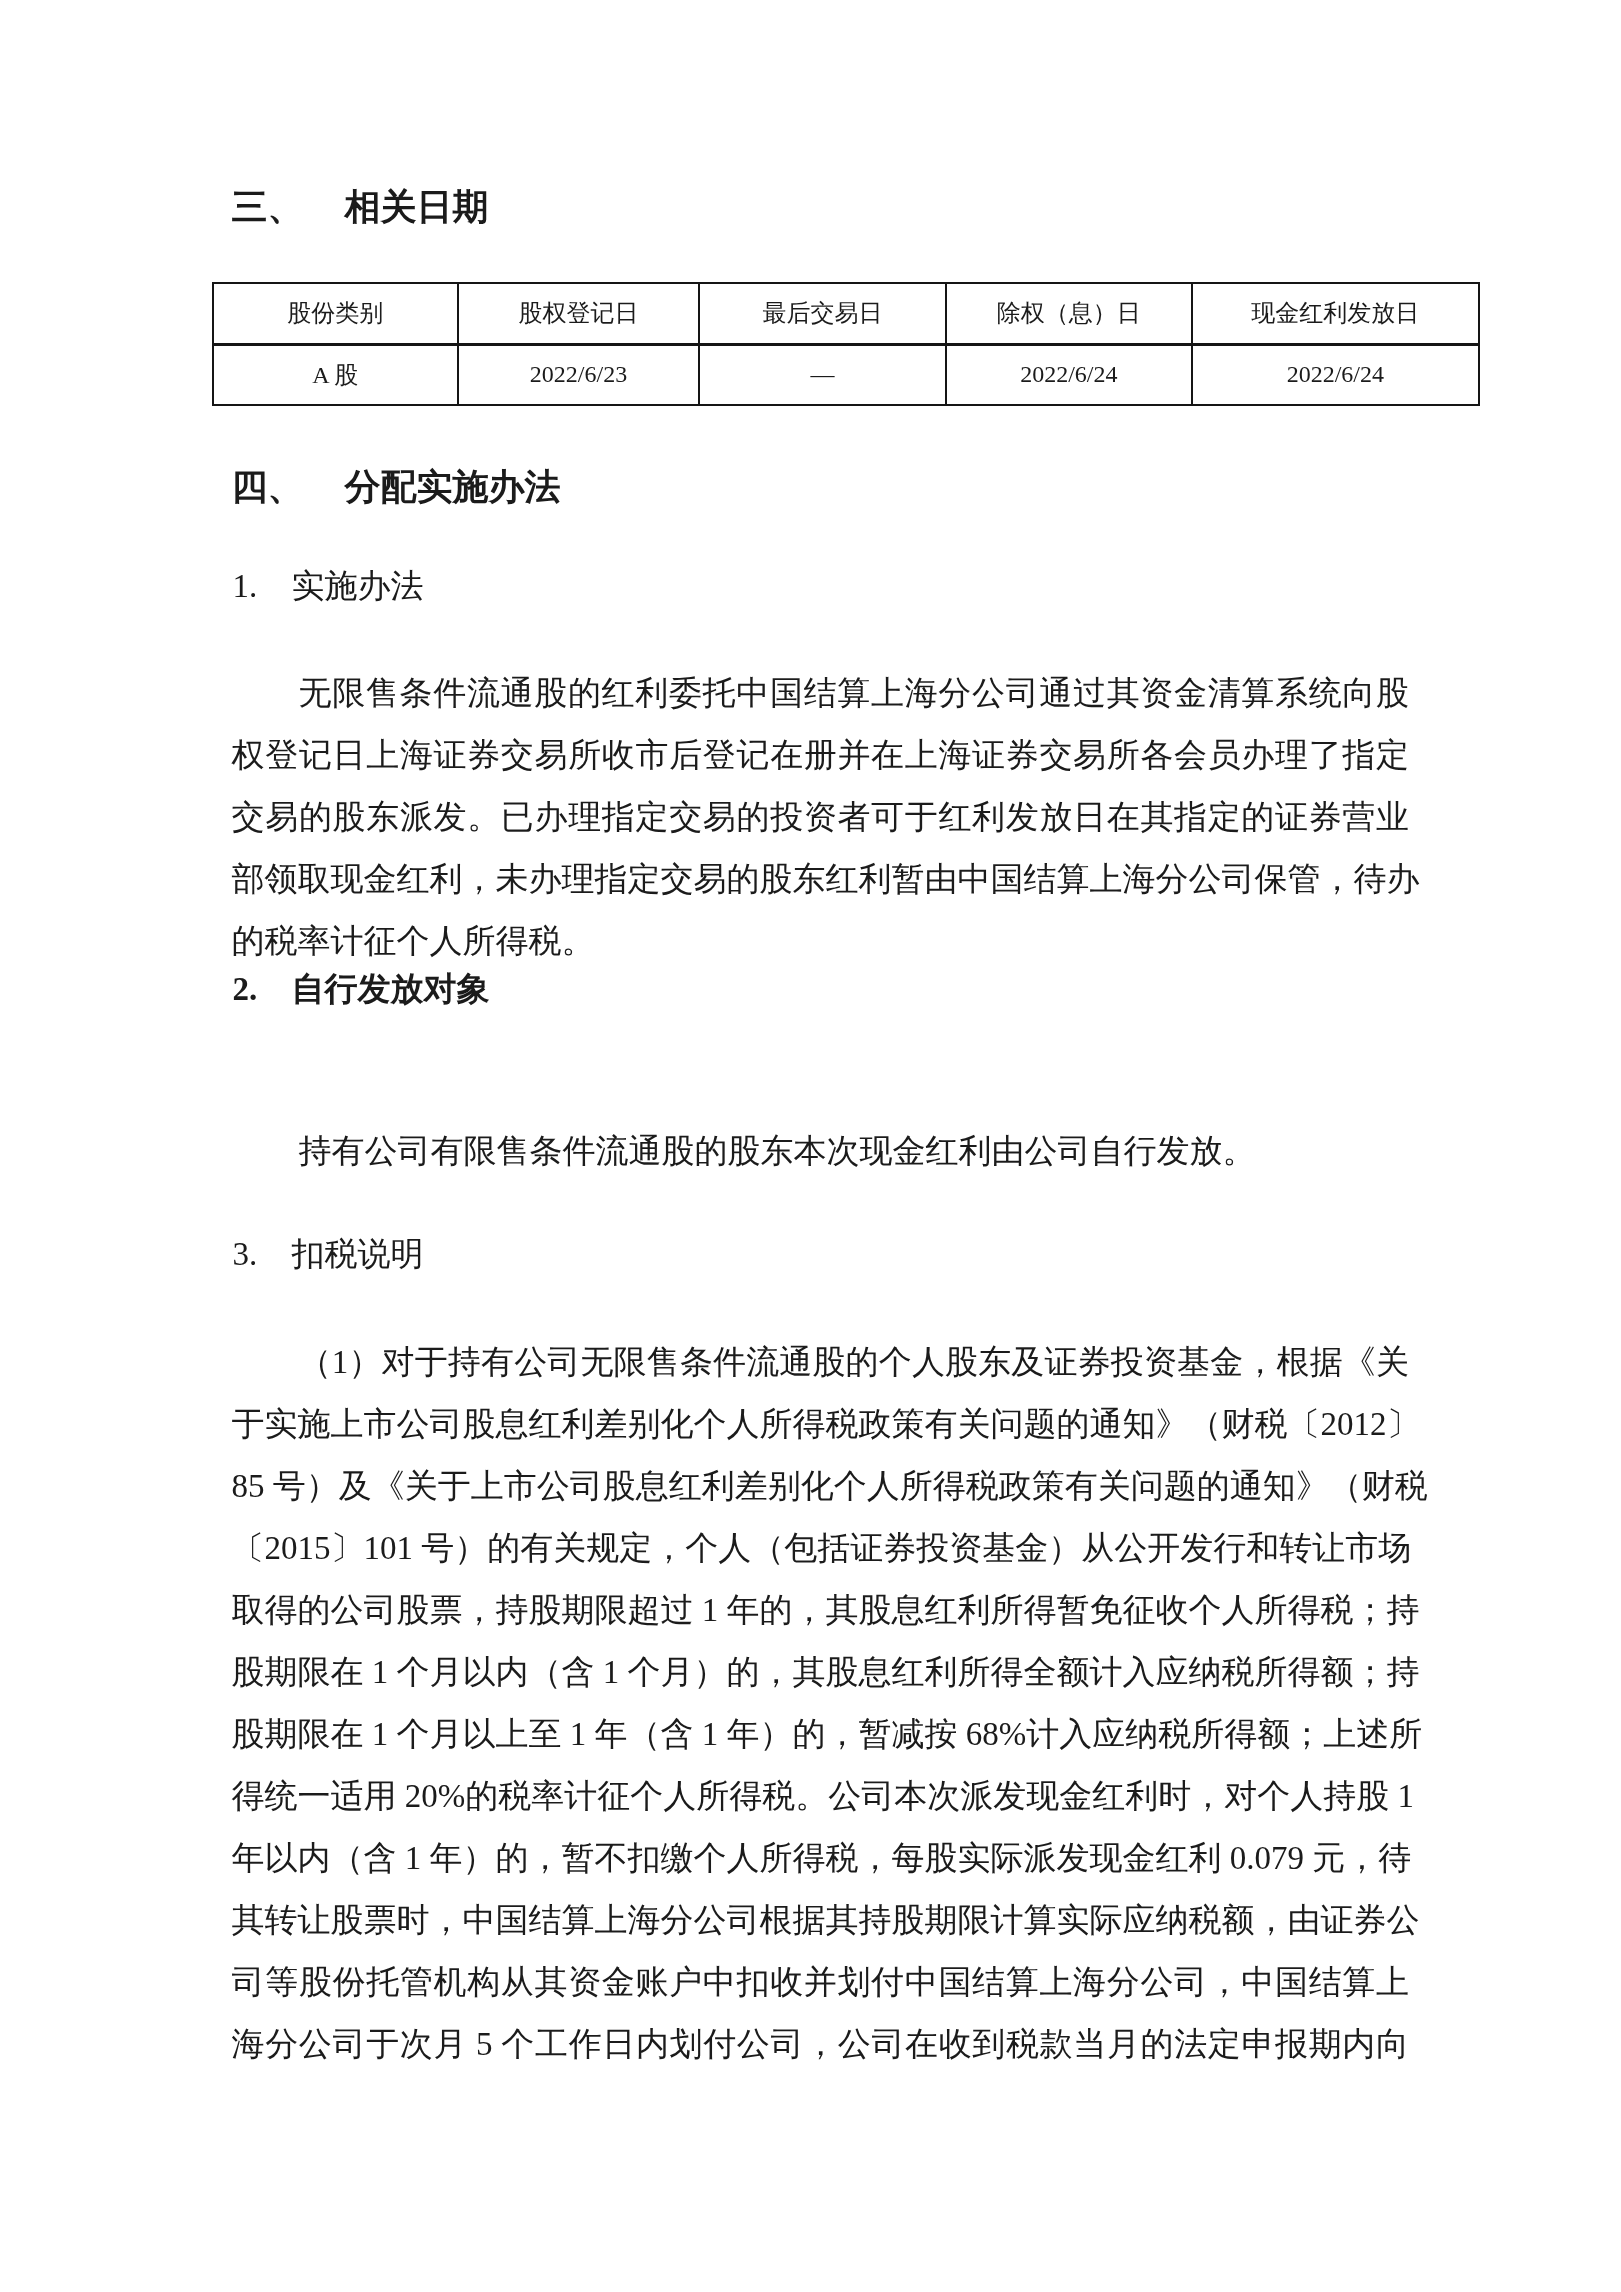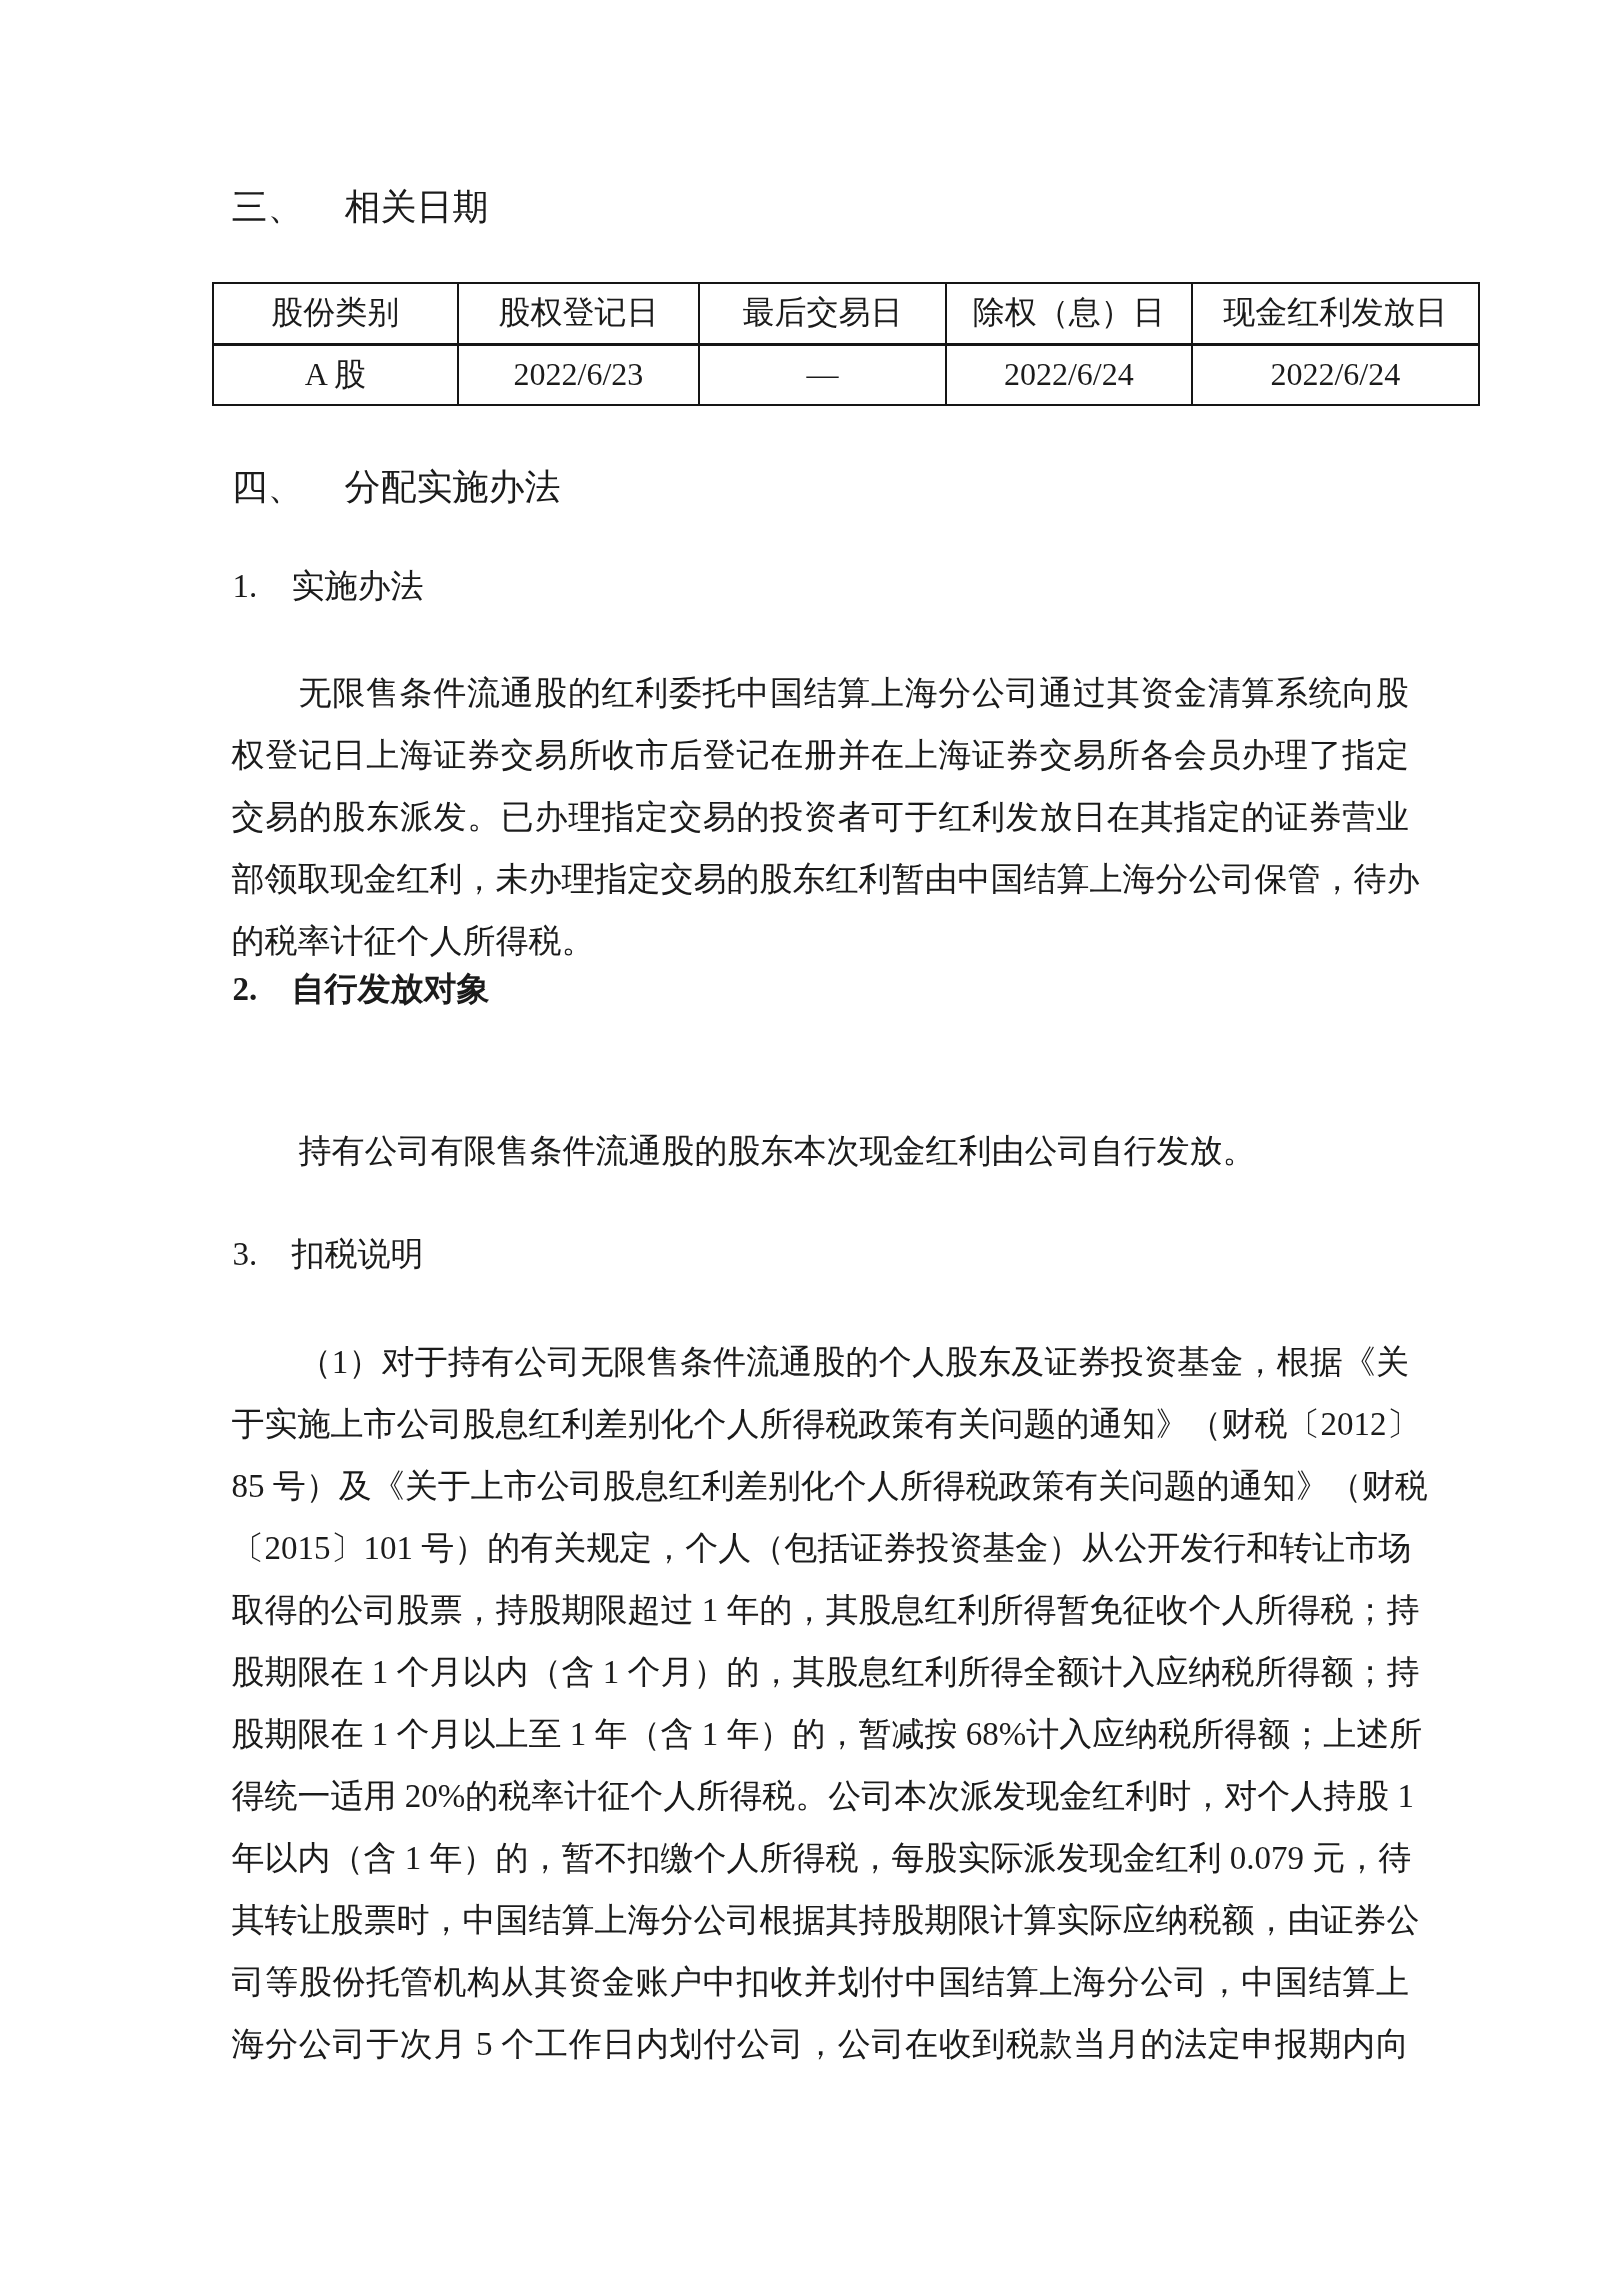--- a/index.html
+++ b/index.html
@@ -11,21 +11,21 @@
     background: #ffffff;
     color: #1b1b1b;
     font-family: "Liberation Serif", "DejaVu Serif", serif;
     overflow: hidden;
   }
   .block { position: absolute; left: 212px; width: 1197px; }
 
   .heading {
     padding-left: 19.6px;
     font-size: 36px;
-    font-weight: normal;
+    font-weight: bold;
     line-height: 43px;
     white-space: nowrap;
   }
   .sec-num { display: inline-block; width: 113px; }
 
   .item {
     padding-left: 20.6px;
     font-size: 33px;
     line-height: 43px;
     white-space: nowrap;
@@ -47,21 +47,21 @@
     -moz-text-align-last: left;
   }
 
   table.dates-table {
     position: absolute;
     left: 212px;
     top: 282px;
     width: 1268px;
     border-collapse: collapse;
     table-layout: fixed;
-    font-size: 32px;
+    font-size: 24px;
     border: 2.9px solid #151515;
     border-top-width: 2px;
   }
   .dates-table th, .dates-table td {
     border: 2px solid #151515;
     text-align: center;
     vertical-align: middle;
     font-weight: normal;
     padding: 0;
     white-space: nowrap;

